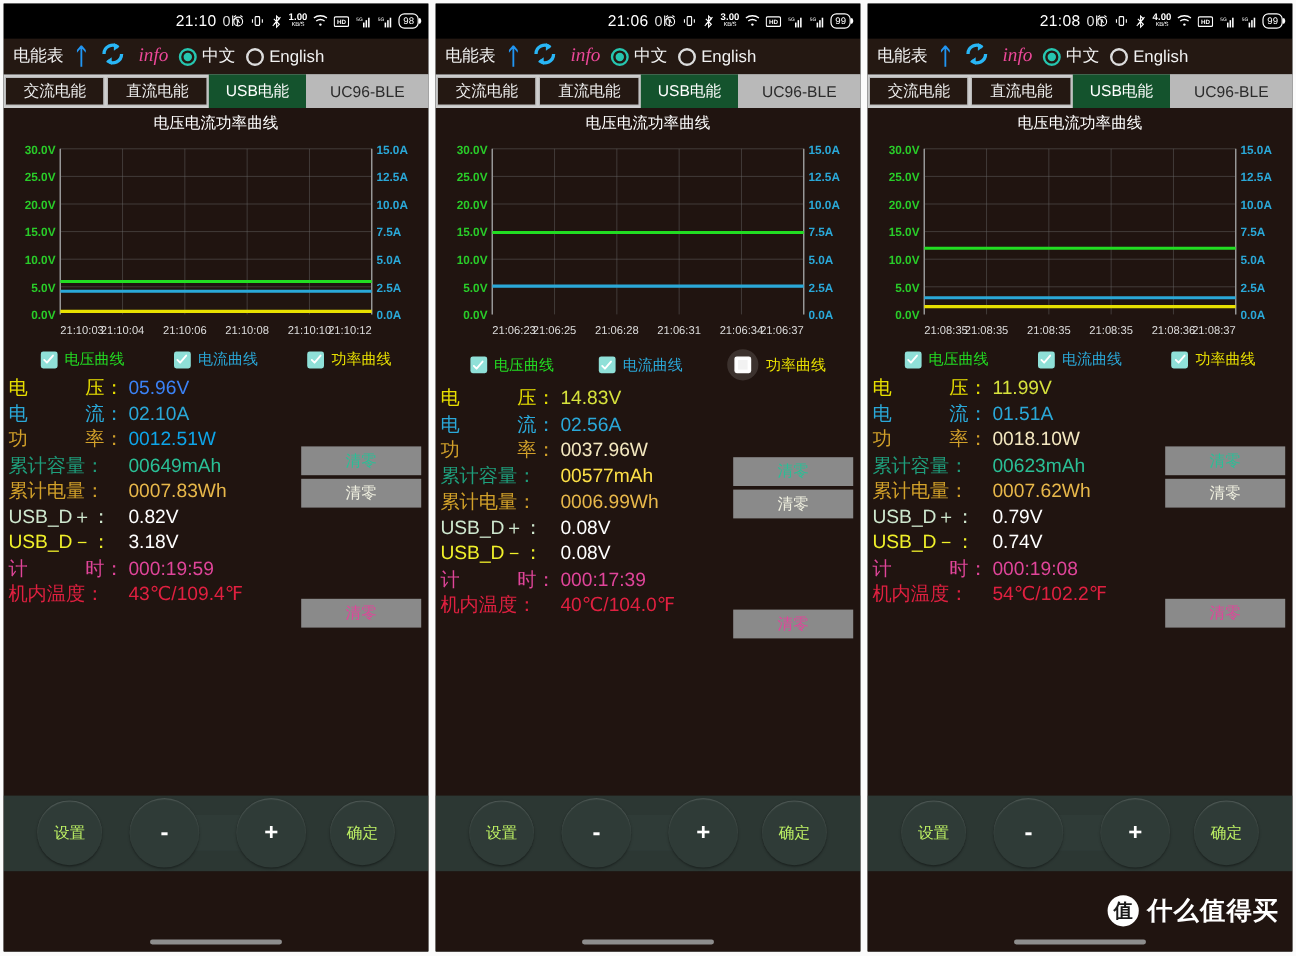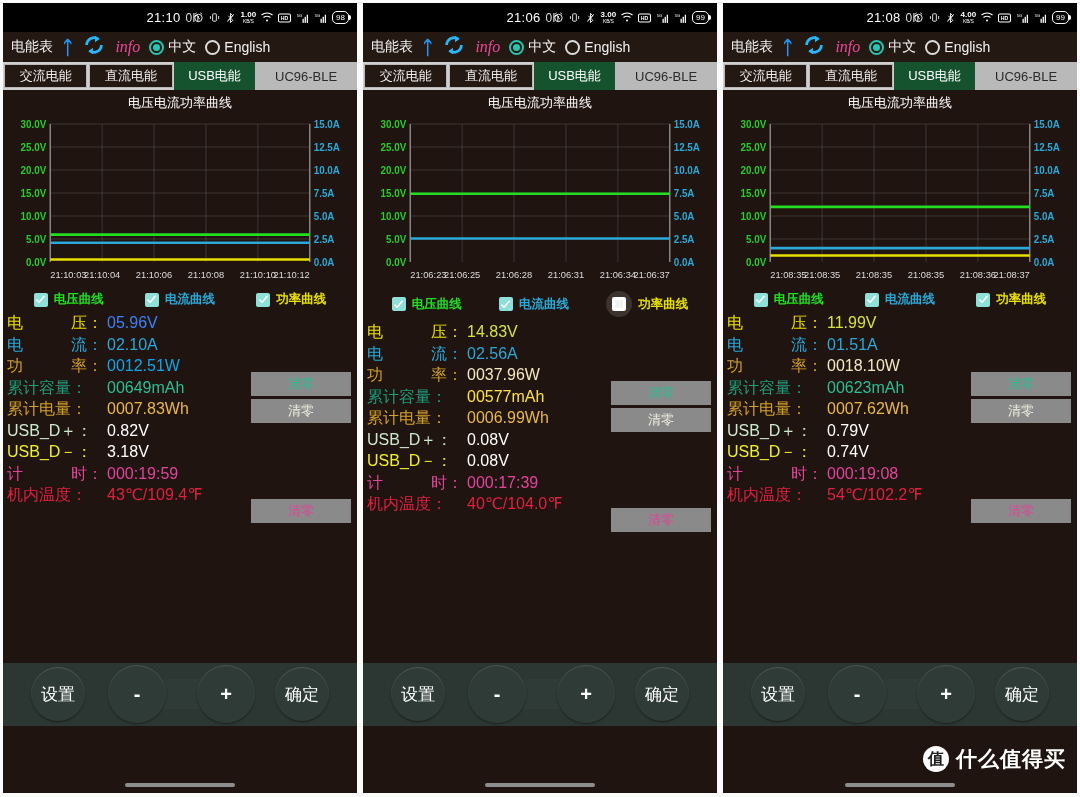--- a/index.html
+++ b/index.html
@@ -51,40 +51,40 @@
   .chart-wrap{position:relative;height:172px;margin:0 2px;}
   .chart-svg{display:block;width:100%;height:100%;}
 
   .legendrow{display:flex;justify-content:space-around;align-items:center;padding:5px 10px 2px;}
   .legitem{display:flex;align-items:center;gap:6px;}
   .cbx{width:14px;height:14px;background:#8fe0d8;border-radius:2px;display:flex;align-items:center;justify-content:center;}
   .cbx svg{width:11px;height:11px;}
   .cbx.off{background:#fff;border:none;position:relative;}
   .cbx.off:before{content:"";position:absolute;width:8px;height:8px;border:2px solid #fff;background:#f2f2f2;}
   .cbx-ripple{position:relative;display:flex;align-items:center;justify-content:center;width:26px;height:26px;border-radius:50%;background:rgba(255,255,255,.13);}
-  .leg-lab{font-size:12.5px;font-weight:bold;}
+  .leg-lab{font-size:12.5px;font-weight:normal;}
 
   
   .readout{padding:3px 5px 0 4px;position:relative;}
   .rrow{display:flex;align-items:baseline;height:21.5px;font-size:16px;white-space:nowrap;}
   .rlab{display:inline-block;}
   .rlab.sp{width:96px;display:flex;justify-content:space-between;}
   .rlab.sp2{width:96px;}
   .rval{margin-left:4px;}
 
   .btncol{position:absolute;right:6px;top:0;width:100px;}
   .zbtn{background:#8a8a8a;height:24px;display:flex;align-items:center;justify-content:center;
         font-size:13px;margin-bottom:3px;}
 
   
   .padwrap{position:absolute;left:0;right:0;bottom:0;height:130px;}
   .pad{height:63px;background:#2c3733;position:relative;}
   .knob{position:absolute;border-radius:50%;background:#2f3b37;
         box-shadow: inset 0 1px 1px rgba(255,255,255,.16), 0 1px 2px rgba(0,0,0,.45);
-        display:flex;align-items:center;justify-content:center;color:#ffffff;font-size:17px;}
+        display:flex;align-items:center;justify-content:center;color:#bef264;font-size:13px;}
   .knob.round{width:54px;height:54px;top:4px;}
   .dumb{position:absolute;left:105px;top:2px;width:147px;height:58px;}
   .dumb .lobe{position:absolute;top:0;width:58px;height:58px;border-radius:50%;background:#2f3b37;
         box-shadow: inset 0 1px 1px rgba(255,255,255,.14), 0 1px 2px rgba(0,0,0,.4);}
   .dumb .bridge{position:absolute;left:40px;top:14px;width:67px;height:30px;background:#2f3b37;}
   .dumb .sym{position:absolute;top:0;width:58px;height:58px;display:flex;align-items:center;justify-content:center;
         color:#fff;font-size:20px;font-weight:bold;z-index:3;}
   .blank{height:calc(100% - 63px);background:#201410;}
 
   .homebar{position:absolute;bottom:6px;left:50%;transform:translateX(-50%);width:110px;height:4px;

